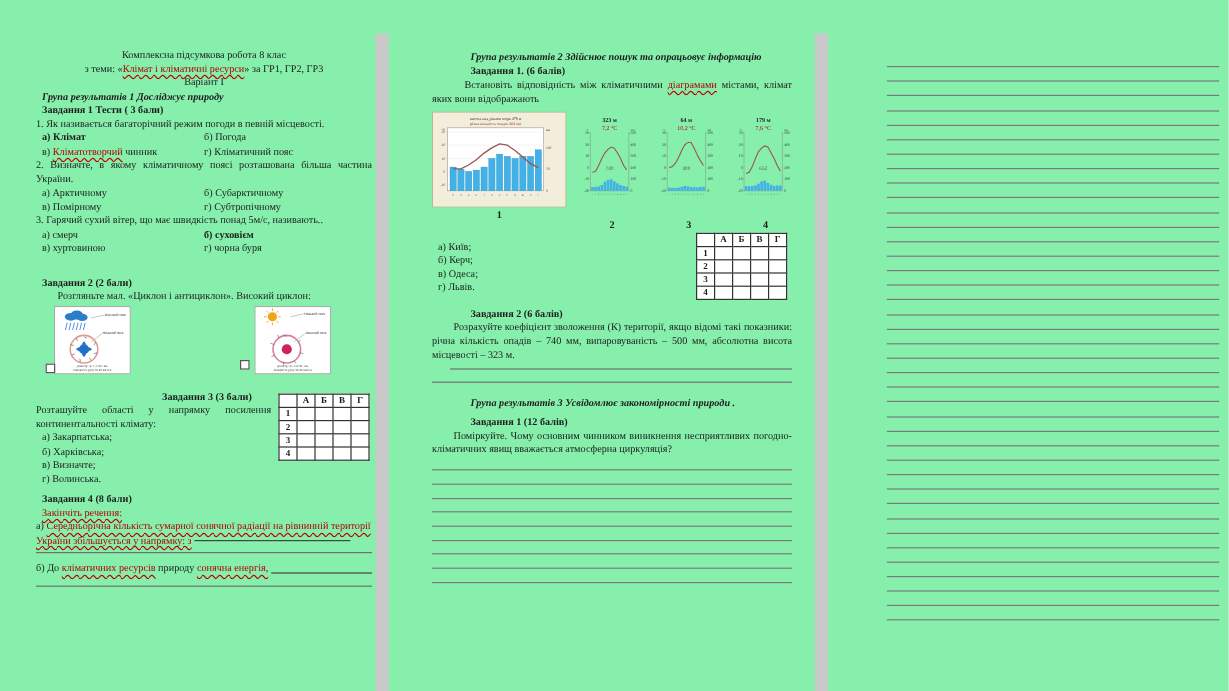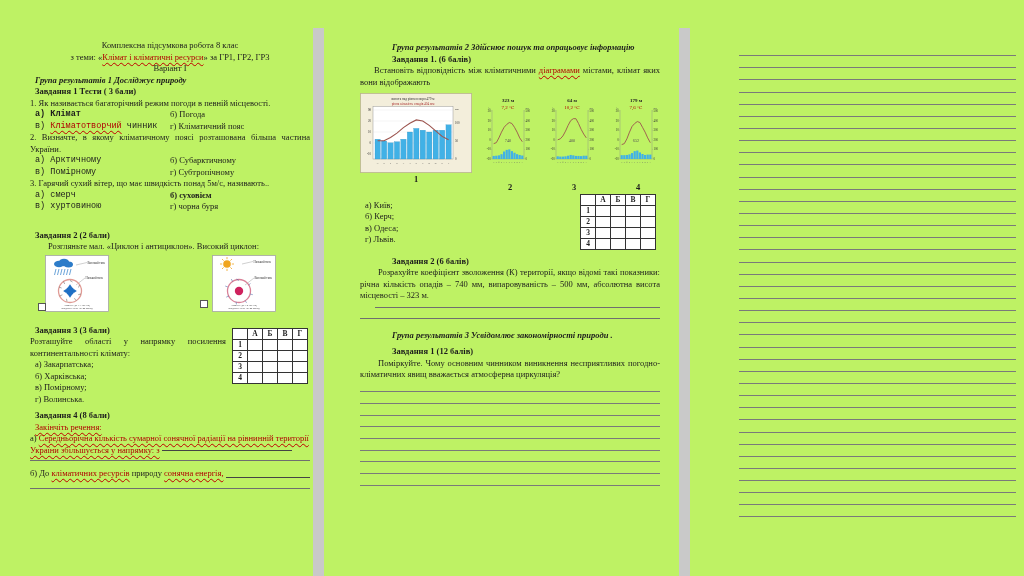--- a/index.html
+++ b/index.html
@@ -1,31 +1,31 @@
 <!DOCTYPE html>
 <html><head>
 <meta charset="utf-8">
 <style>
   html,body{margin:0;padding:0;background:#fff;}
-  #canvas{position:relative;width:1024px;height:576px;background:#bef264;overflow:hidden;
+  #canvas{position:relative;width:1024px;height:576px;background:#86efac;overflow:hidden;
           font-family:"Liberation Serif", serif;color:#1c1c1c;}
   .gutter{position:absolute;top:28px;height:548px;width:11px;background:#c9c9c9;}
   .page{position:absolute;font-size:8.5px;line-height:11.5px;}
   .center{text-align:center;}
   b,.b{font-weight:bold;}
   .bi{font-weight:bold;font-style:italic;}
   .wavy{color:#b00000;text-decoration:underline;text-decoration-style:wavy;
         text-decoration-color:#c00000;text-decoration-thickness:.8px;text-underline-offset:1.5px;}
   p{margin:0;}
   .just{text-align:justify;}
   .ind5{padding-left:5px;}
   .ind18{text-indent:18px;}
   .ml32{margin-left:32px;}
   .optrow{display:flex;}
-  .optrow .l{width:135px;padding-left:5px;font-family:Liberation Mono, monospace;}
+  .optrow .l{width:135px;padding-left:5px;}
   .optrow .r{flex:1;}
   .figrow{position:relative;height:60px;margin-top:2px;}
   .figbox{position:absolute;}
   .cb{position:absolute;width:6px;height:6px;border:1px solid #555;background:#fff;}
   table.ans{border-collapse:collapse;background:#fff;}
   table.ans td{width:14px;height:10px;border:1px solid #333;font-size:7.5px;
                text-align:center;padding:0;line-height:10px;}
   .ansline{border-bottom:1.2px solid #6f6f6f;}
   .fillrow{display:flex;}
   .fill{flex:1;border-bottom:1px solid #444;margin-bottom:2px;margin-left:2px;}
@@ -155,25 +155,25 @@
           <circle cx="27" cy="36" r="4.2" fill="#cf215d"></circle>
           <text x="32" y="50.5" font-size="2.6" fill="#333" text-anchor="middle">Діаметр: до 3-4 тис. км,</text>
           <text x="32" y="54" font-size="2.6" fill="#333" text-anchor="middle">швидкість руху 30-40 км/год</text>
         </svg>
       </div>
       <div class="cb" style="left:8px;top:48px;"></div>
       <div class="cb" style="left:170px;top:45px;"></div>
     </div>
 
     <div class="relblock">
-      <p class="b ind5" style="margin-top:10px;">Завдання 3 (3 бали)</p>
+      <p class="b ind5" style="margin-top:10px;text-align:center;">Завдання 3 (3 бали)</p>
       <p class="just" style="width:196px;">Розташуйте області у напрямку посилення континентальності клімату:</p>
       <p class="ind5">а) Закарпатська;</p>
       <p class="ind5">б) Харківська;</p>
-      <p class="ind5">в) Помірному;</p>
+      <p class="ind5">в) Визначте;</p>
       <p class="ind5">г) Волинська.</p>
       <table class="ans" style="position:absolute;left:202px;top:3px;">
         <tbody>
             <tr>
               <td></td>
             <td class="b">А</td>
             <td class="b">Б</td>
             <td class="b">В</td>
             <td class="b">Г</td>
             </tr>
@@ -218,21 +218,21 @@
     <div class="fillrow" style="margin-top:7px;">
       <span style="white-space:nowrap;"><span>б) До </span><span class="wavy">кліматичних ресурсів</span><span> природу </span><span class="wavy">сонячна енергія,</span></span>
       <span class="fill"></span>
     </div>
     <div class="ansline" style="height:8px;"></div>
   </div>
 
   <div class="page" style="left:360px;top:42px;width:300px;">
     <p class="bi ml32">Група результатів 2 Здійснює пошук та опрацьовує інформацію</p>
     <p class="b ml32">Завдання 1. (6 балів)</p>
-    <p class="just"><span class="ind18" style="display:inline-block;width:0;"></span><span style="margin-left:14px;">Встановіть відповідність між кліматичними </span><span class="wavy">діаграмами</span><span> містами, клімат яких вони відображають</span></p>
+    <p class="just"><span class="ind18" style="display:inline-block;width:0;"></span><span style="margin-left:27px;">Встановіть відповідність між кліматичними </span><span class="wavy">діаграмами</span><span> містами, клімат яких вони відображають</span></p>
 
     <div class="strip">
       <div class="climocol" style="width:114px;">
         <svg width="112" height="80" viewBox="0 0 112 80">
             <rect x="0.4" y="0.4" width="111.2" height="79.2" fill="#f3eedb" stroke="#b9b48f" stroke-width="0.8"></rect>
             <rect x="13" y="13.5" width="80" height="52.5" fill="#fff" stroke="#999" stroke-width="0.5"></rect>
             <text x="53" y="7" font-size="3.4" fill="#333" text-anchor="middle">висота над рівнем моря 479 м</text>
             <text x="53" y="11.5" font-size="3.4" fill="#a33" text-anchor="middle">річна кількість опадів 404 мм</text>
             <text x="11" y="16.5" font-size="2.8" fill="#333" text-anchor="end">°C</text>
             <text x="95" y="16.5" font-size="2.8" fill="#333" text-anchor="start">мм</text>

